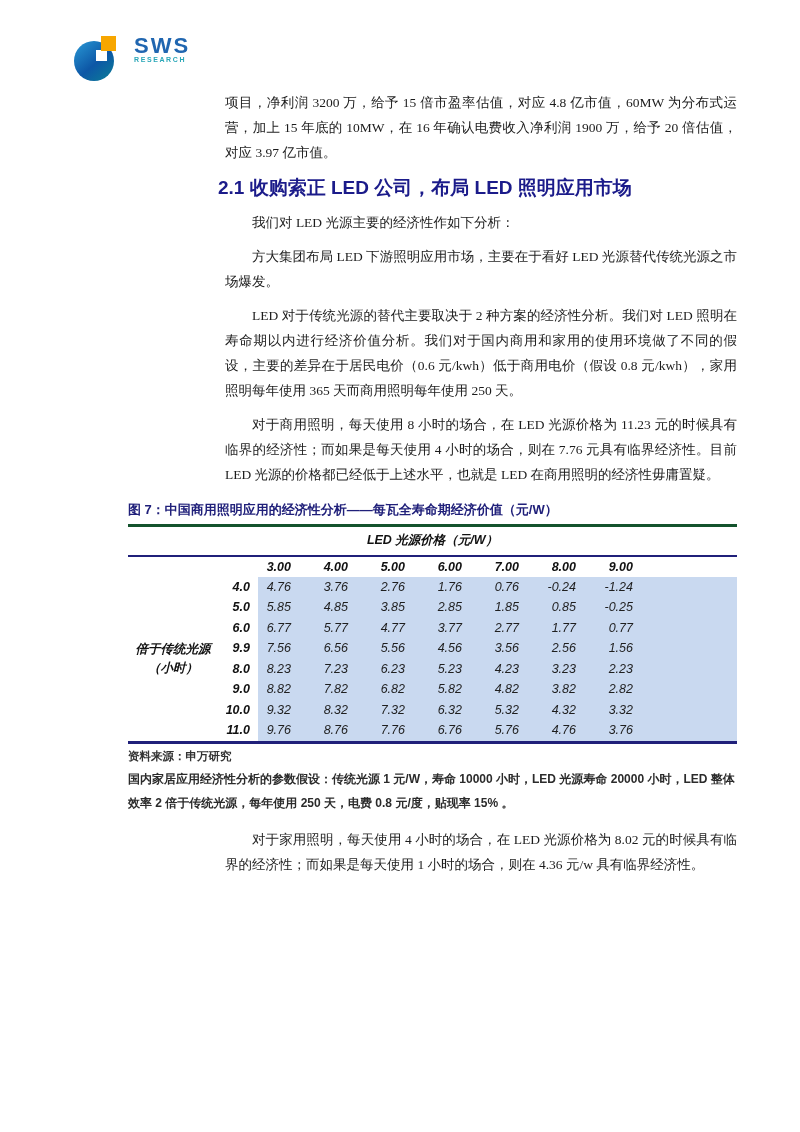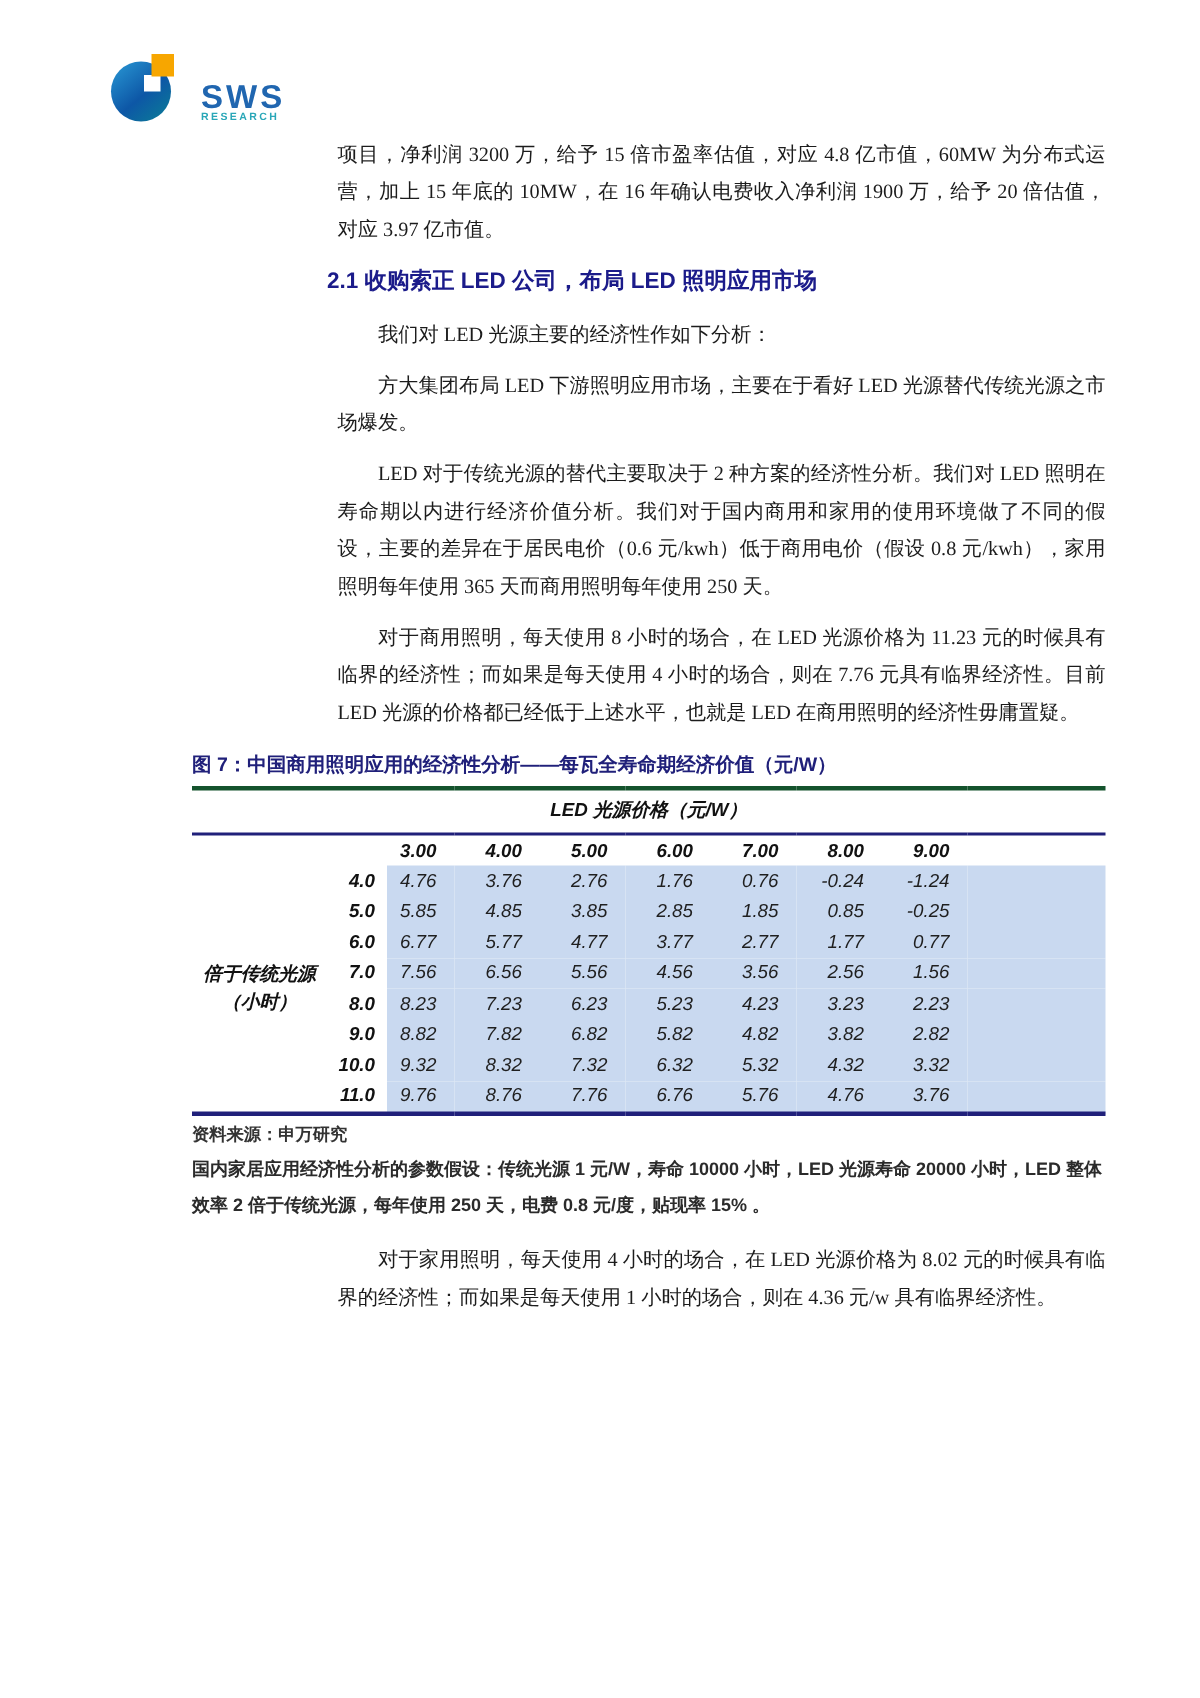--- a/index.html
+++ b/index.html
@@ -8,21 +8,21 @@
     position: relative;
     width: 800px;
     height: 1132px;
     background: #ffffff;
     overflow: hidden;
     font-family: "Liberation Serif", "DejaVu Serif", serif;
     color: #1c1c1c;
   }
 
   
-  .logo { position: absolute; left: 74px; top: 36px; display: flex; align-items: flex-end; }
+  .logo { position: absolute; left: 74px; top: 36px; display: flex; align-items: flex-start; }
   .logo-mark { position: relative; width: 58px; height: 46px; }
   .logo-circle {
     position: absolute; left: 0; top: 5px; width: 40px; height: 40px; border-radius: 50%;
     background: linear-gradient(140deg, #2a9ad6 0%, #0d57a6 55%, #0b7f96 100%);
   }
   .logo-notch { position: absolute; left: 22px; top: 14px; width: 11px; height: 11px; background: #ffffff; }
   .logo-orange { position: absolute; left: 27px; top: 0; width: 15px; height: 15px; background: #f7a600; }
   .logo-text { margin-left: 2px; font-family: "Liberation Sans", sans-serif; }
   .logo-sws { font-size: 22px; font-weight: bold; color: #2066b0; letter-spacing: 2px; line-height: 20px; }
   .logo-research { font-size: 7px; font-weight: bold; color: #2aa7b8; letter-spacing: 1.6px; }
@@ -37,21 +37,21 @@
   
   .content { position: absolute; left: 0; top: 90px; width: 800px; }
   .para {
     margin: 0 63px 9px 225px; width: 512px;
     font-size: 13.5px; line-height: 25px; text-align: justify;
   }
   .para.indent { text-indent: 2em; }
   .section-heading {
     margin: 3px 0 9px 218px; width: 520px;
     font-family: "Liberation Sans", sans-serif; font-weight: bold;
-    font-size: 15px; line-height: 27px; color: #1b1b8a;
+    font-size: 19px; line-height: 27px; color: #1b1b8a;
   }
 
   
   .figure-block { margin: 14px 0 0 128px; width: 609px; font-family: "Liberation Sans", sans-serif; }
   .fig-title { font-size: 13px; font-weight: bold; color: #20207a; padding-bottom: 5px; }
   table.econ {
     width: 609px; border-collapse: collapse; table-layout: fixed;
     border-top: 3px solid #14532d; border-bottom: 3px solid #20207a;
     font-size: 12.5px; color: #1f1f1f; font-style: italic;
   }
@@ -176,21 +176,21 @@
               <td class="val-cell">6.77</td>
               <td class="val-cell">5.77</td>
               <td class="val-cell">4.77</td>
               <td class="val-cell">3.77</td>
               <td class="val-cell">2.77</td>
               <td class="val-cell">1.77</td>
               <td class="val-cell">0.77</td>
               <td class="val-cell filler"></td>
             </tr>
             <tr>
-              <td class="key-cell">7.0</td>
+              <td class="key-cell">9.9</td>
               <td class="val-cell">7.56</td>
               <td class="val-cell">6.56</td>
               <td class="val-cell">5.56</td>
               <td class="val-cell">4.56</td>
               <td class="val-cell">3.56</td>
               <td class="val-cell">2.56</td>
               <td class="val-cell">1.56</td>
               <td class="val-cell filler"></td>
             </tr>
             <tr>

